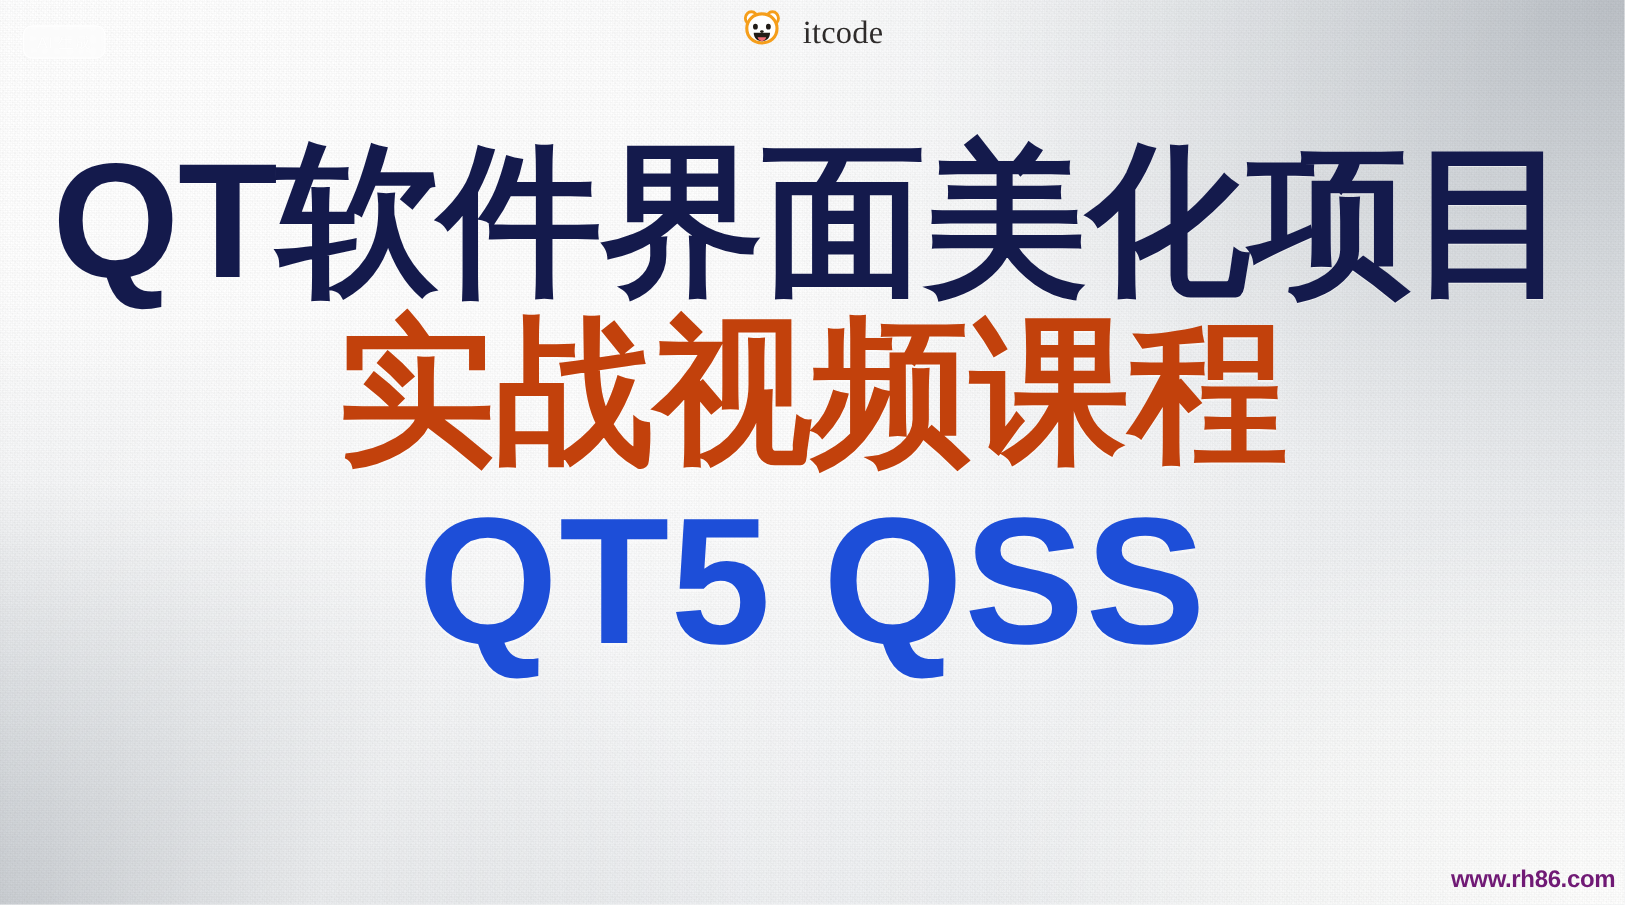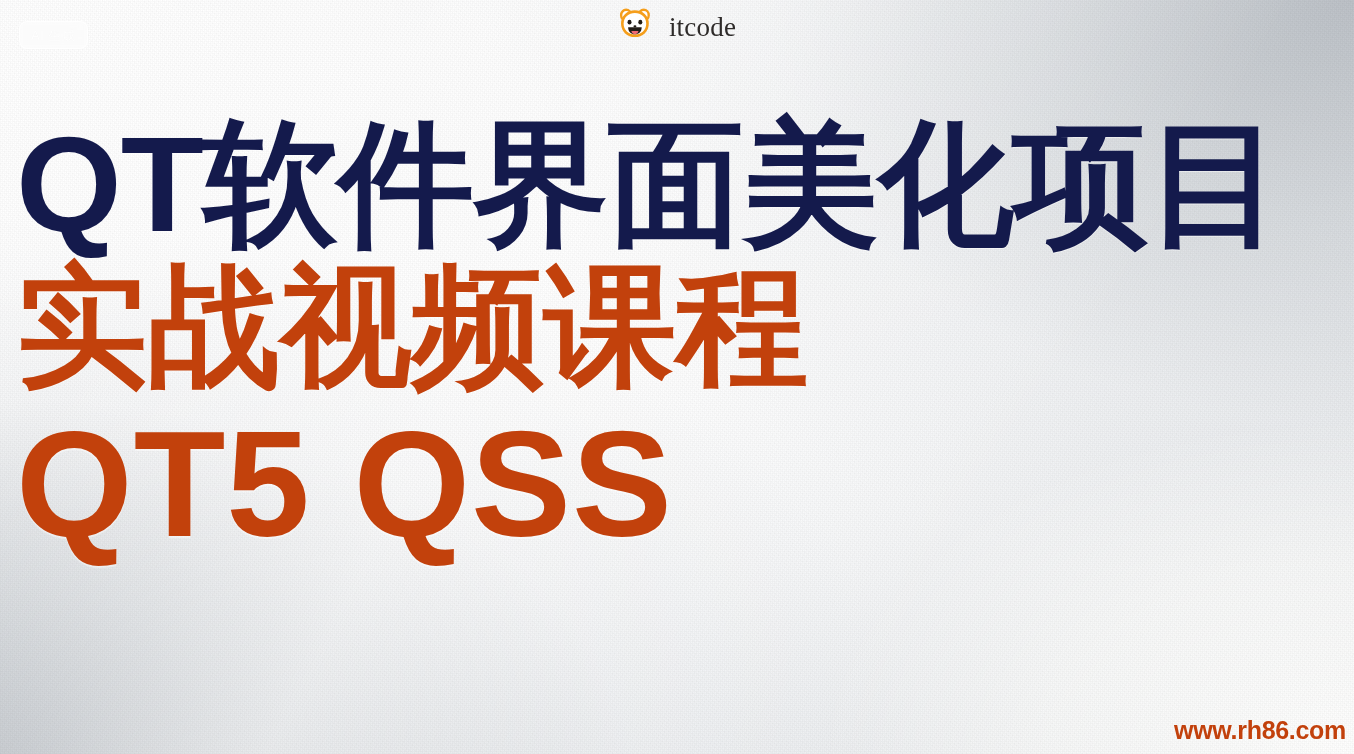--- a/index.html
+++ b/index.html
@@ -103,23 +103,24 @@
     font-weight: 400;
     color: #2e2b2a;
     letter-spacing: 0.2px;
     position: relative;
     top: 1px;
   }
 
   
   #headline {
     position: absolute;
-    left: 16px;
+    left: 0;
     right: 0;
     top: 108px;
+    text-align: center;
   }
   .title-line {
     display: block;
     font-weight: 700;
     color: #151c4e;
     white-space: nowrap;
     text-rendering: optimizeLegibility;
   }
   .title-line.l1 {
     font-size: 136px;
@@ -133,34 +134,34 @@
     line-height: 1.14;
     letter-spacing: 0px;
     color: #c2410c;
     margin-top: -8px;
     text-shadow: 0 1px 0 rgba(255,255,255,0.5);
   }
   .title-line.l3 {
     font-size: 150px;
     line-height: 1.06;
     letter-spacing: 1px;
-    color: #c2410c;
+    color: #1d4ed8;
     margin-top: 2px;
     text-shadow: 0 2px 1px rgba(255,255,255,0.45);
   }
 
   
   #watermark {
     position: absolute;
     right: 8px;
     bottom: 9px;
-    font-size: 25px;
+    font-size: 20px;
     font-weight: 700;
     letter-spacing: -0.3px;
-    color: #c2410c;
+    color: #701a75;
     text-shadow: 0 0 2px rgba(255,255,255,0.35);
     white-space: nowrap;
   }
 </style>
 </head>
 <body>
 
 <div id="stage">
 
   <div class="bg-layer bg-base"></div>

